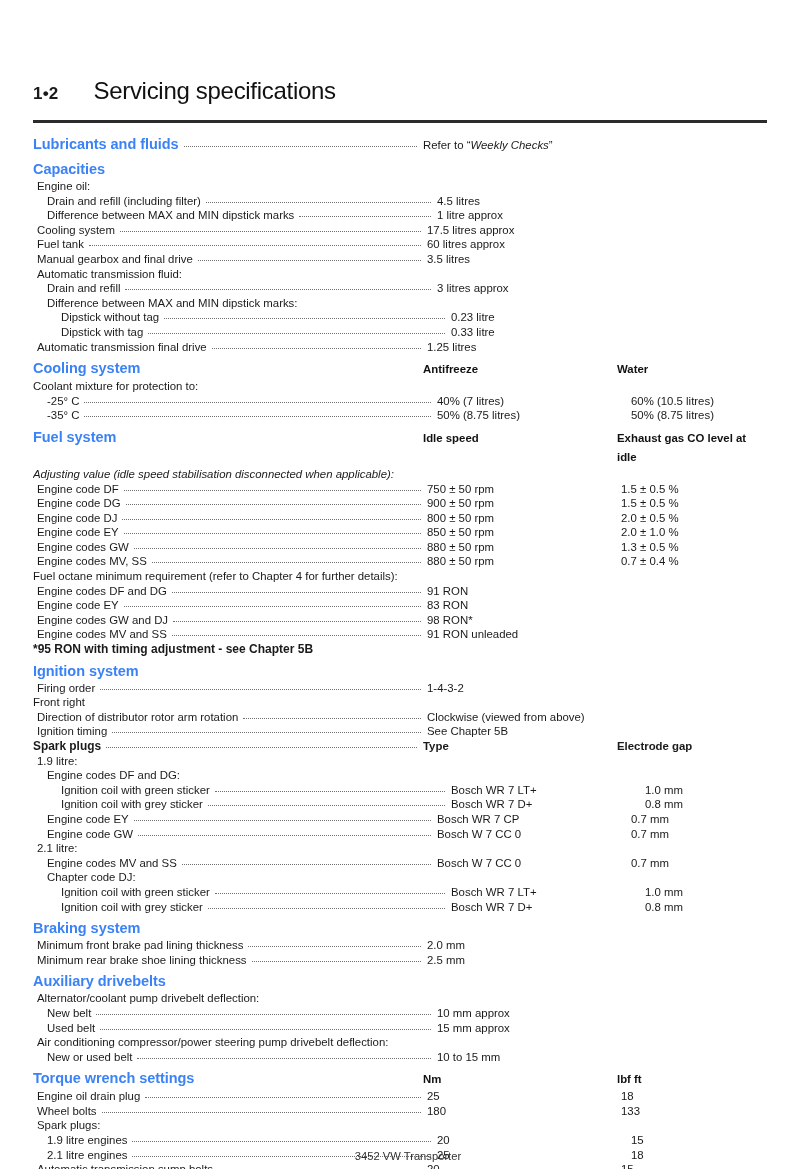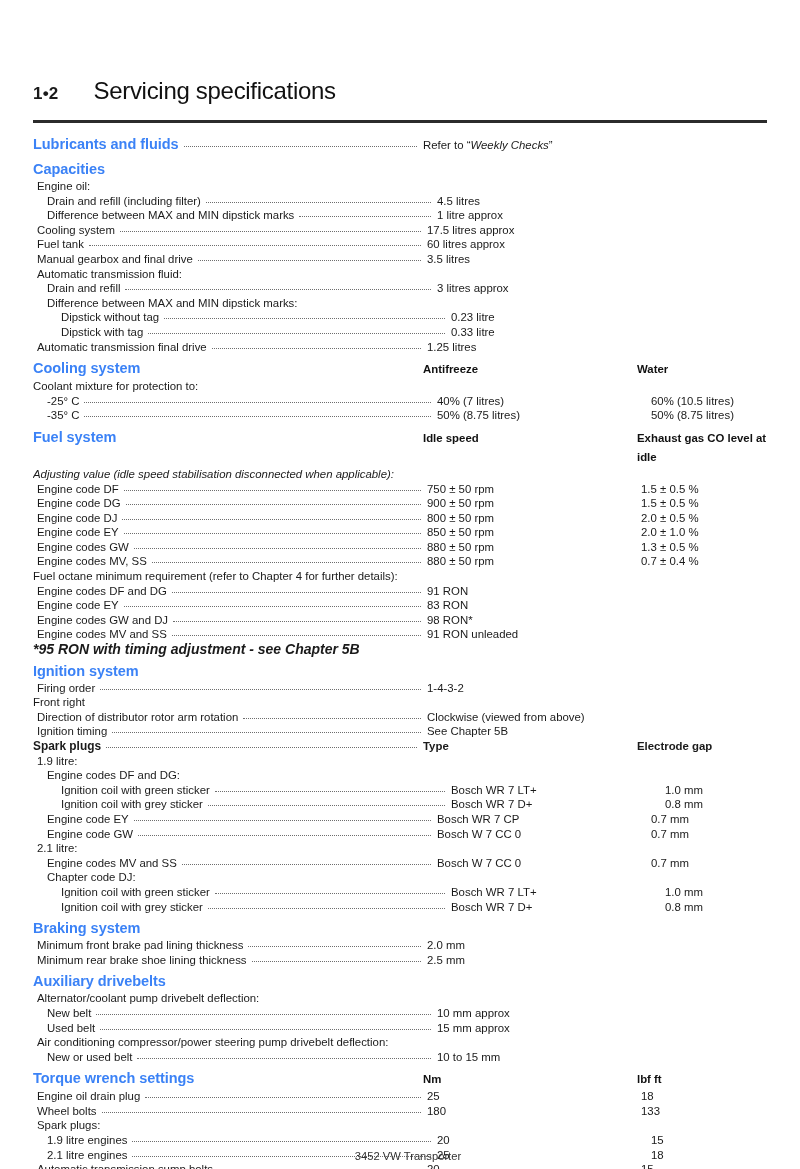--- a/index.html
+++ b/index.html
@@ -82,21 +82,20 @@
   }
   .c-val {
     width: 194px;
     flex: 0 0 194px;
     overflow: hidden;
   }
   .c-val2 {
     width: 150px;
     flex: 0 0 150px;
     overflow: hidden;
-    margin-left: 20px;
   }
 
   .lbl-text { white-space: nowrap; }
 
   
   .leader {
     flex: 1 1 auto;
     position: relative;
     height: 11px;
     margin-left: 5px;
@@ -162,22 +161,21 @@
   .head-leader-row .c-val { font-size: 11.4px; }
 
   .italic { font-style: italic; }
 
   
   .plugs-head .c-label .lbl-text { font-weight: 700; font-size: 11.9px; }
   .plugs-head .c-val,
   .plugs-head .c-val2 { font-weight: 700; }
 
   .footnote {
-    font-size: 14px;
-    font-style: italic;
+    font-size: 12px;
     font-weight: 600;
     line-height: 14.6px;
   }
 
   
   .footer {
     position: absolute;
     left: 8px;
     top: 1150px;
     width: 800px;

